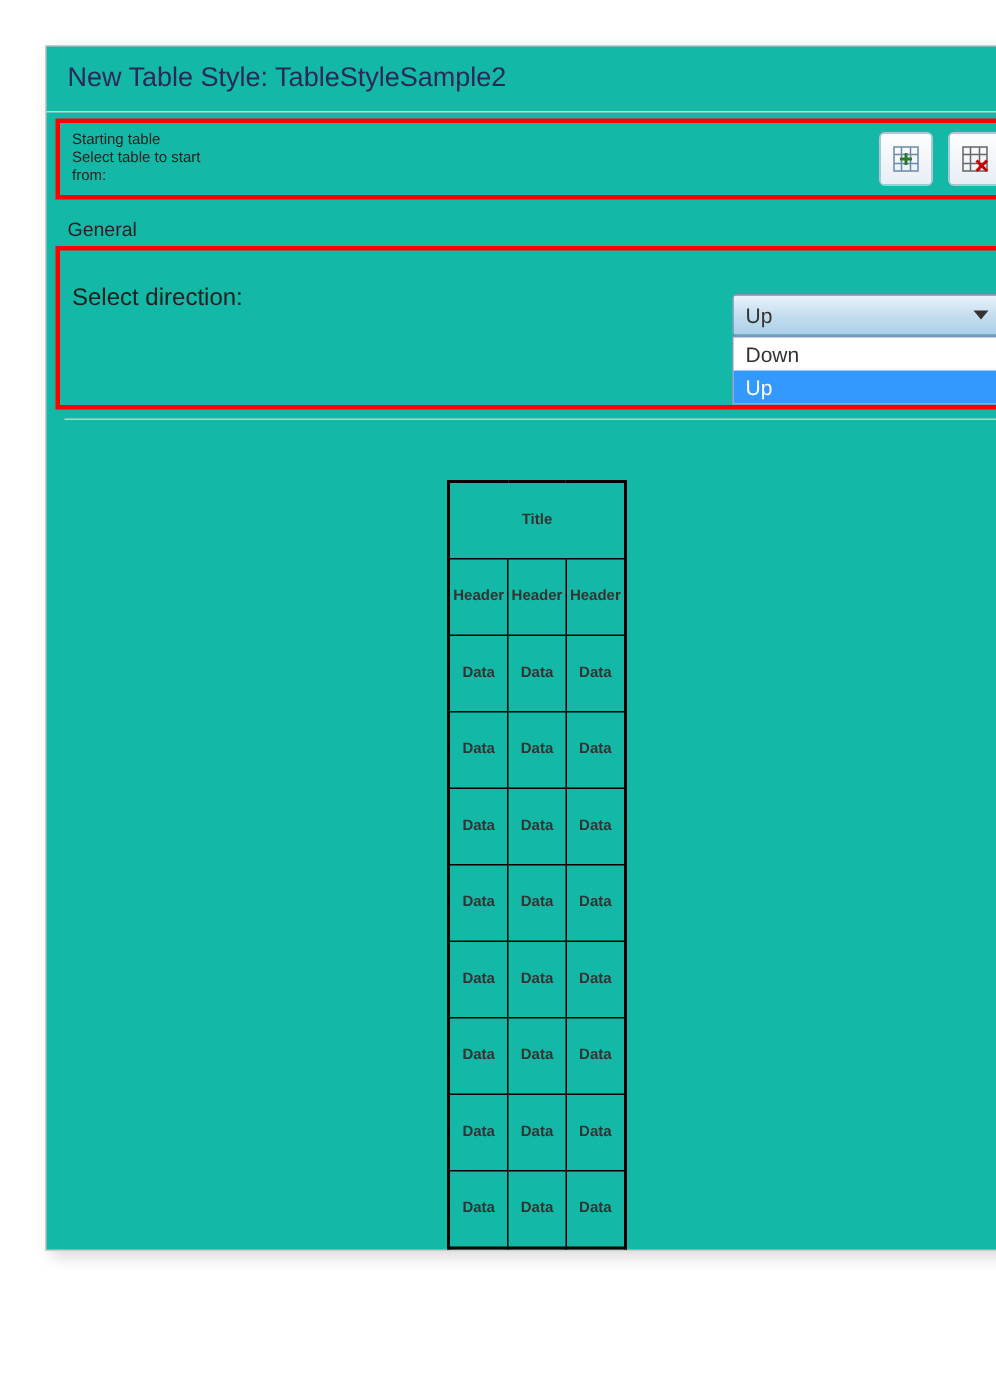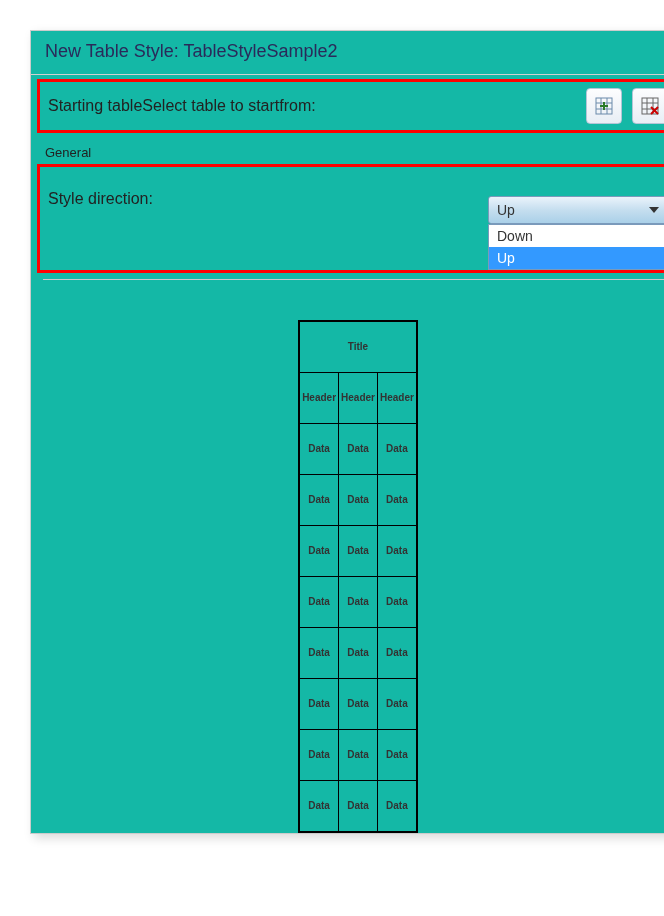--- a/index.html
+++ b/index.html
@@ -31,22 +31,22 @@
       padding: 6px 8px;
       position: relative;
     }
     .starting-row {
       display: flex;
       align-items: center;
       justify-content: space-between;
     }
     .starting-labels {
       display: flex;
-      flex-direction: row;
-      font-size: 16px;
+      flex-direction: column;
+      font-size: 10px;
       line-height: 1.2;
       color: #222;
     }
     .icon-buttons {
       display: flex;
       gap: 10px;
     }
     .icon-btn {
       width: 36px;
       height: 36px;
@@ -191,21 +191,21 @@
           </span>
         </div>
       </div>
     </div>
   </div>
 
   <div class="general-label">General</div>
 
   <div class="highlight-box" style="padding-bottom:42px;">
     <div class="direction-row">
-      <span class="direction-label">Style direction:</span>
+      <span class="direction-label">Select direction:</span>
       <div class="combo-wrap">
         <div class="combo">
           <span>Up</span>
           <span class="chev"></span>
         </div>
         <div class="dropdown-list">
           <div class="dropdown-item">Down</div>
           <div class="dropdown-item selected">Up</div>
         </div>
       </div>

